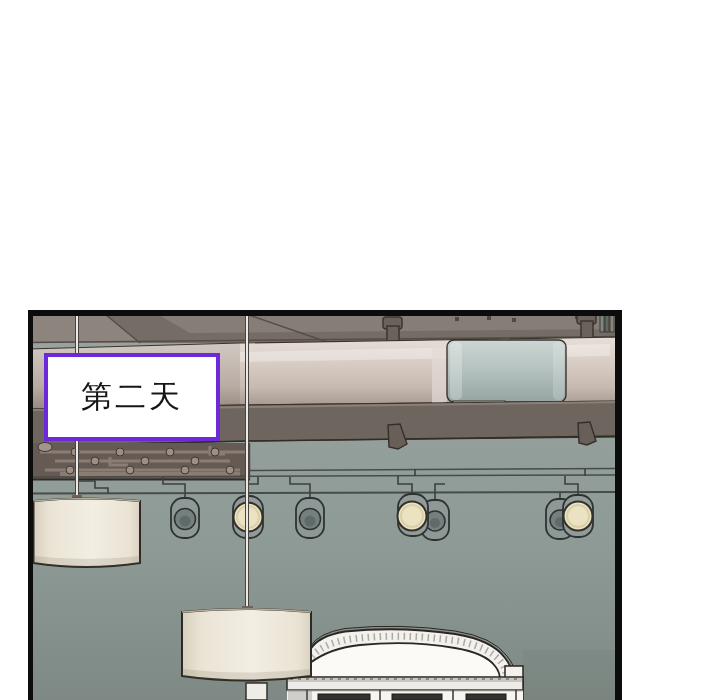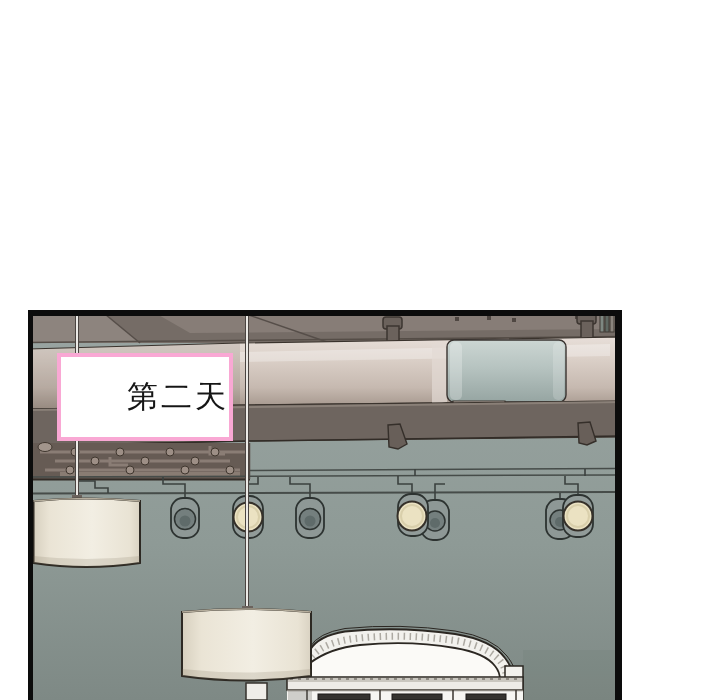--- a/index.html
+++ b/index.html
@@ -14,30 +14,30 @@
   .panel-svg {
     position: absolute;
     left: 28px;
     top: 310px;
     width: 594px;
     height: 390px;
     display: block;
   }
   .caption-box {
     position: absolute;
-    left: 57px;
+    left: 44px;
     top: 353px;
     width: 176px;
     height: 88px;
     box-sizing: border-box;
     background: #ffffff;
-    border: 4px solid #f9a8d4;
+    border: 4px solid #6d28d9;
     display: flex;
     align-items: center;
-    justify-content: flex-end;
+    justify-content: center;
   }
   .caption-text {
     font-size: 31px;
     letter-spacing: 3px;
     color: #151515;
     font-weight: 400;
     white-space: nowrap;
   }
 </style>
 </head>

